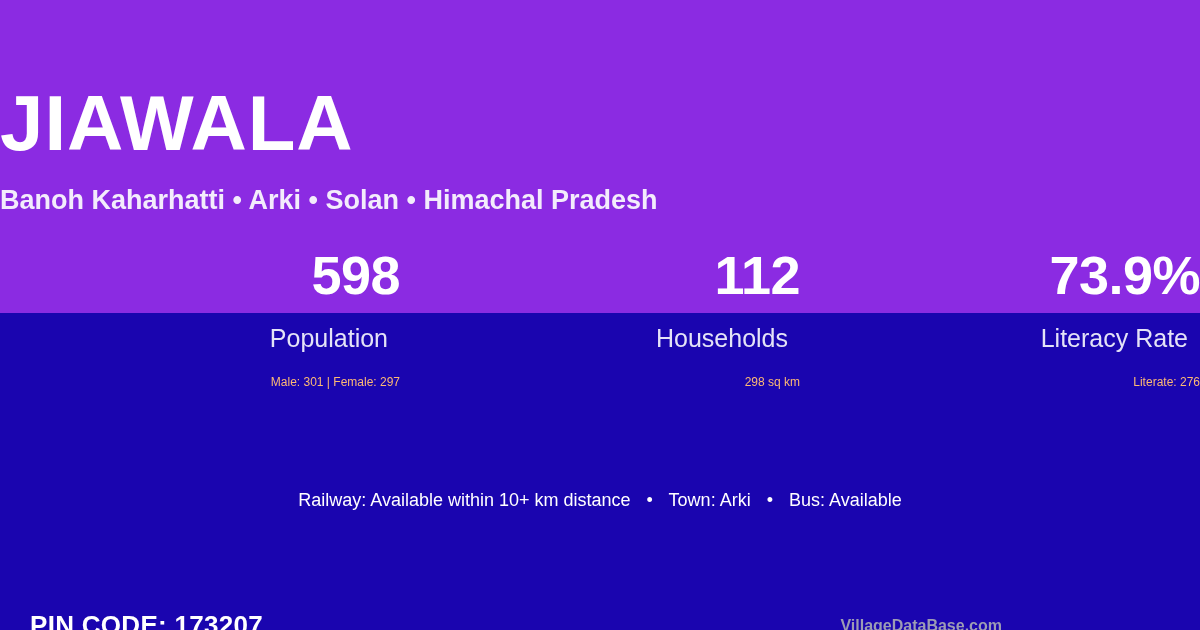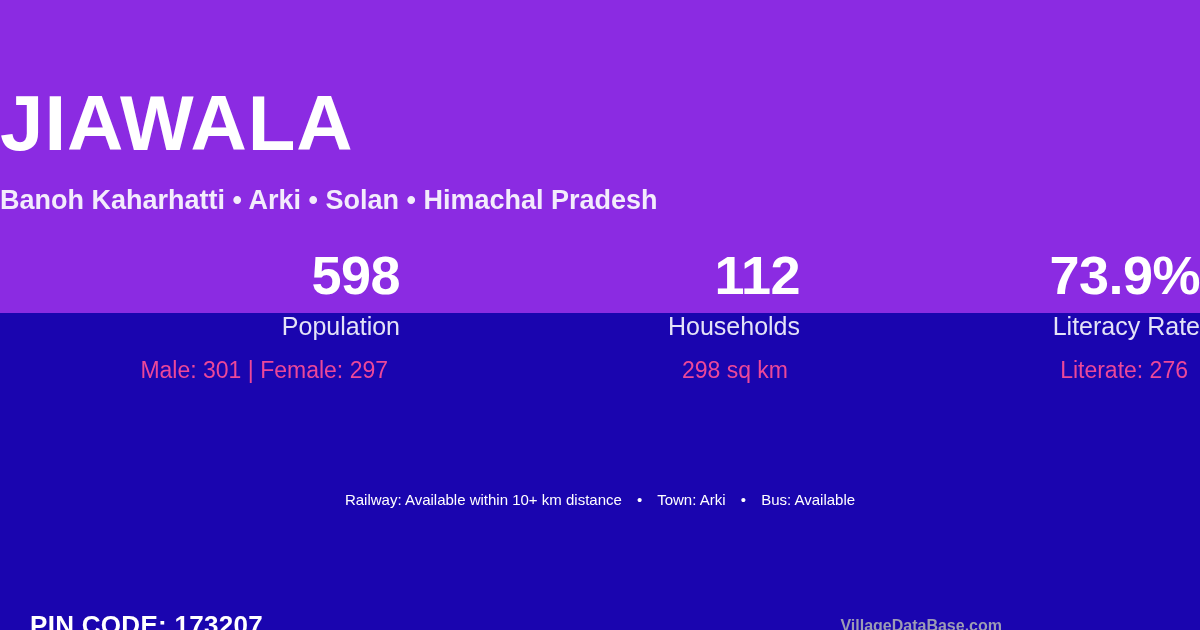--- a/index.html
+++ b/index.html
@@ -90,47 +90,47 @@
     font-size: 54px;
     font-weight: bold;
     color: #ffffff;
     line-height: 60px;
     height: 60px;
     letter-spacing: -0.5px;
     white-space: nowrap;
   }
 
   .stat-label {
-    margin: 0;
+    margin: 12px;
     padding-top: 6px;
     font-size: 25px;
     font-weight: normal;
     color: #e4e3f7;
     line-height: 30px;
     white-space: nowrap;
   }
 
   .stat-sub {
-    margin: 12px;
+    margin: 0;
     padding-top: 7px;
-    font-size: 23px;
+    font-size: 12px;
     font-weight: normal;
-    color: #ec4899;
+    color: #fdba74;
     line-height: 20px;
     white-space: nowrap;
   }
 
   
   .facilities {
     position: absolute;
     left: 0;
     top: 485px;
     width: 1200px;
     text-align: center;
-    font-size: 15px;
+    font-size: 18px;
     color: #ffffff;
     line-height: 30px;
     white-space: nowrap;
   }
   .facilities .sep {
     display: inline-block;
     padding: 0 11px;
     color: #ffffff;
   }
 

